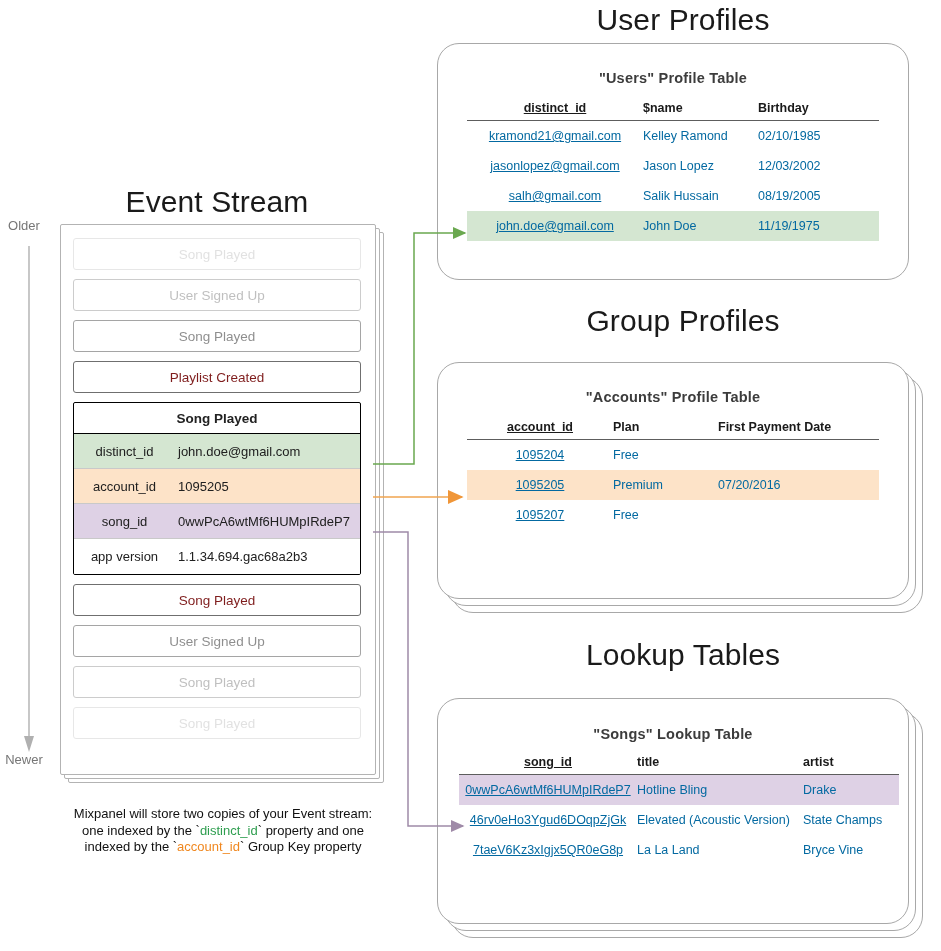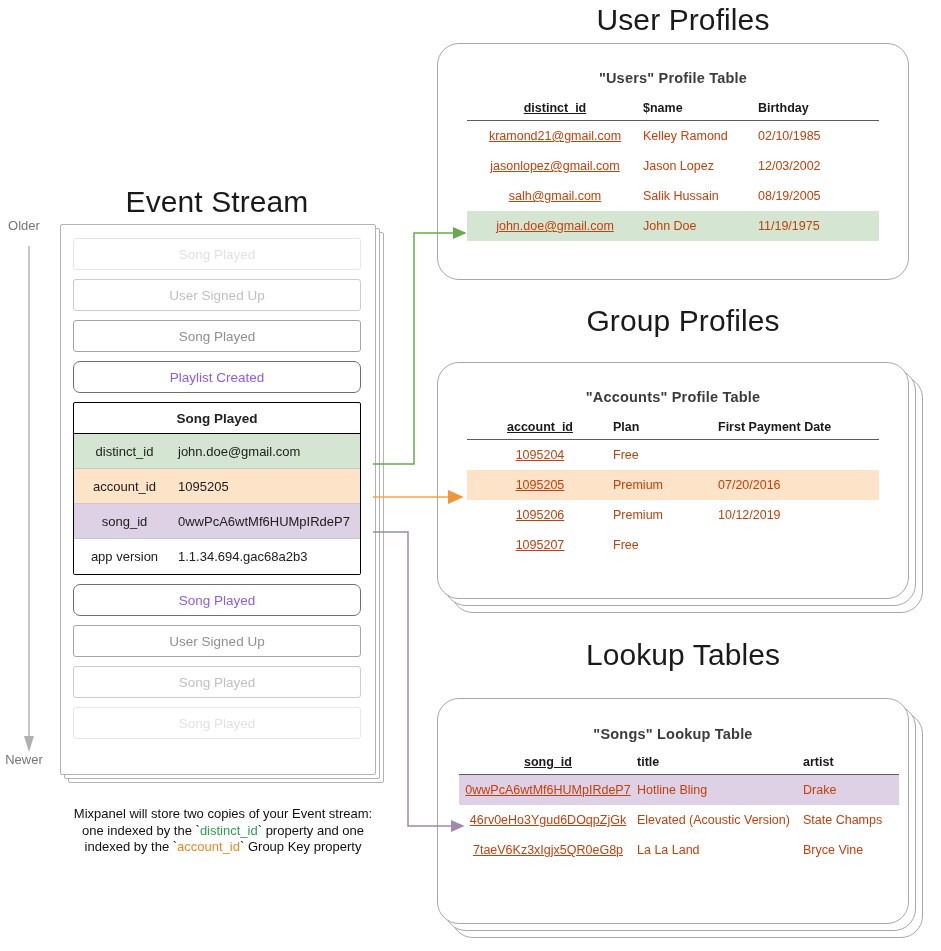--- a/index.html
+++ b/index.html
@@ -46,21 +46,21 @@
     text-align:center;
     font-size:13.5px;
     color:#4a4a4a;
     margin-bottom:9px;
     background:#fff;
     box-sizing:border-box;
   }
   .fade-1{opacity:.16;}
   .fade-2{opacity:.35;}
   .fade-3{opacity:.62;}
-  .fade-4{opacity:1;color:#8b5cf6;border-radius:7px;}
+  .fade-4{opacity:1;color:#7f1d1d;}
 
   
   .event-expanded{
     border:1.8px solid #000;
     border-radius:2px;
     box-sizing:border-box;
     margin-bottom:9px;
     background:#fff;
     overflow:hidden;
   }
@@ -119,21 +119,21 @@
     white-space:nowrap;
   }
   table.ptable th.k{
     text-align:center;
     text-decoration:underline;
   }
   table.ptable thead tr{border-bottom:1.4px solid #5d5d5d;}
   table.ptable td{
     padding:0;
     height:30px;
-    color:#c2410c;
+    color:#0369a1;
     white-space:nowrap;
     font-size:12.5px;
   }
   table.ptable td.k{
     text-align:center;
     text-decoration:underline;
   }
   tr.hl-green td{background:#d4e6d1;}
   tr.hl-orange td{background:#fde3c8;}
   tr.hl-purple td{background:#ded1e5;}
@@ -276,25 +276,20 @@
             <td class="k">1095204</td>
             <td>Free</td>
             <td></td>
           </tr>
           <tr class="hl-orange">
             <td class="k">1095205</td>
             <td>Premium</td>
             <td>07/20/2016</td>
           </tr>
           <tr>
-            <td class="k">1095206</td>
-            <td>Premium</td>
-            <td>10/12/2019</td>
-          </tr>
-          <tr>
             <td class="k">1095207</td>
             <td>Free</td>
             <td></td>
           </tr>
         </tbody>
     </table>
   </div>
 </div>
 
 <div class="abs section-title" style="left:440px;top:638px;width:486px;">Lookup Tables</div>

